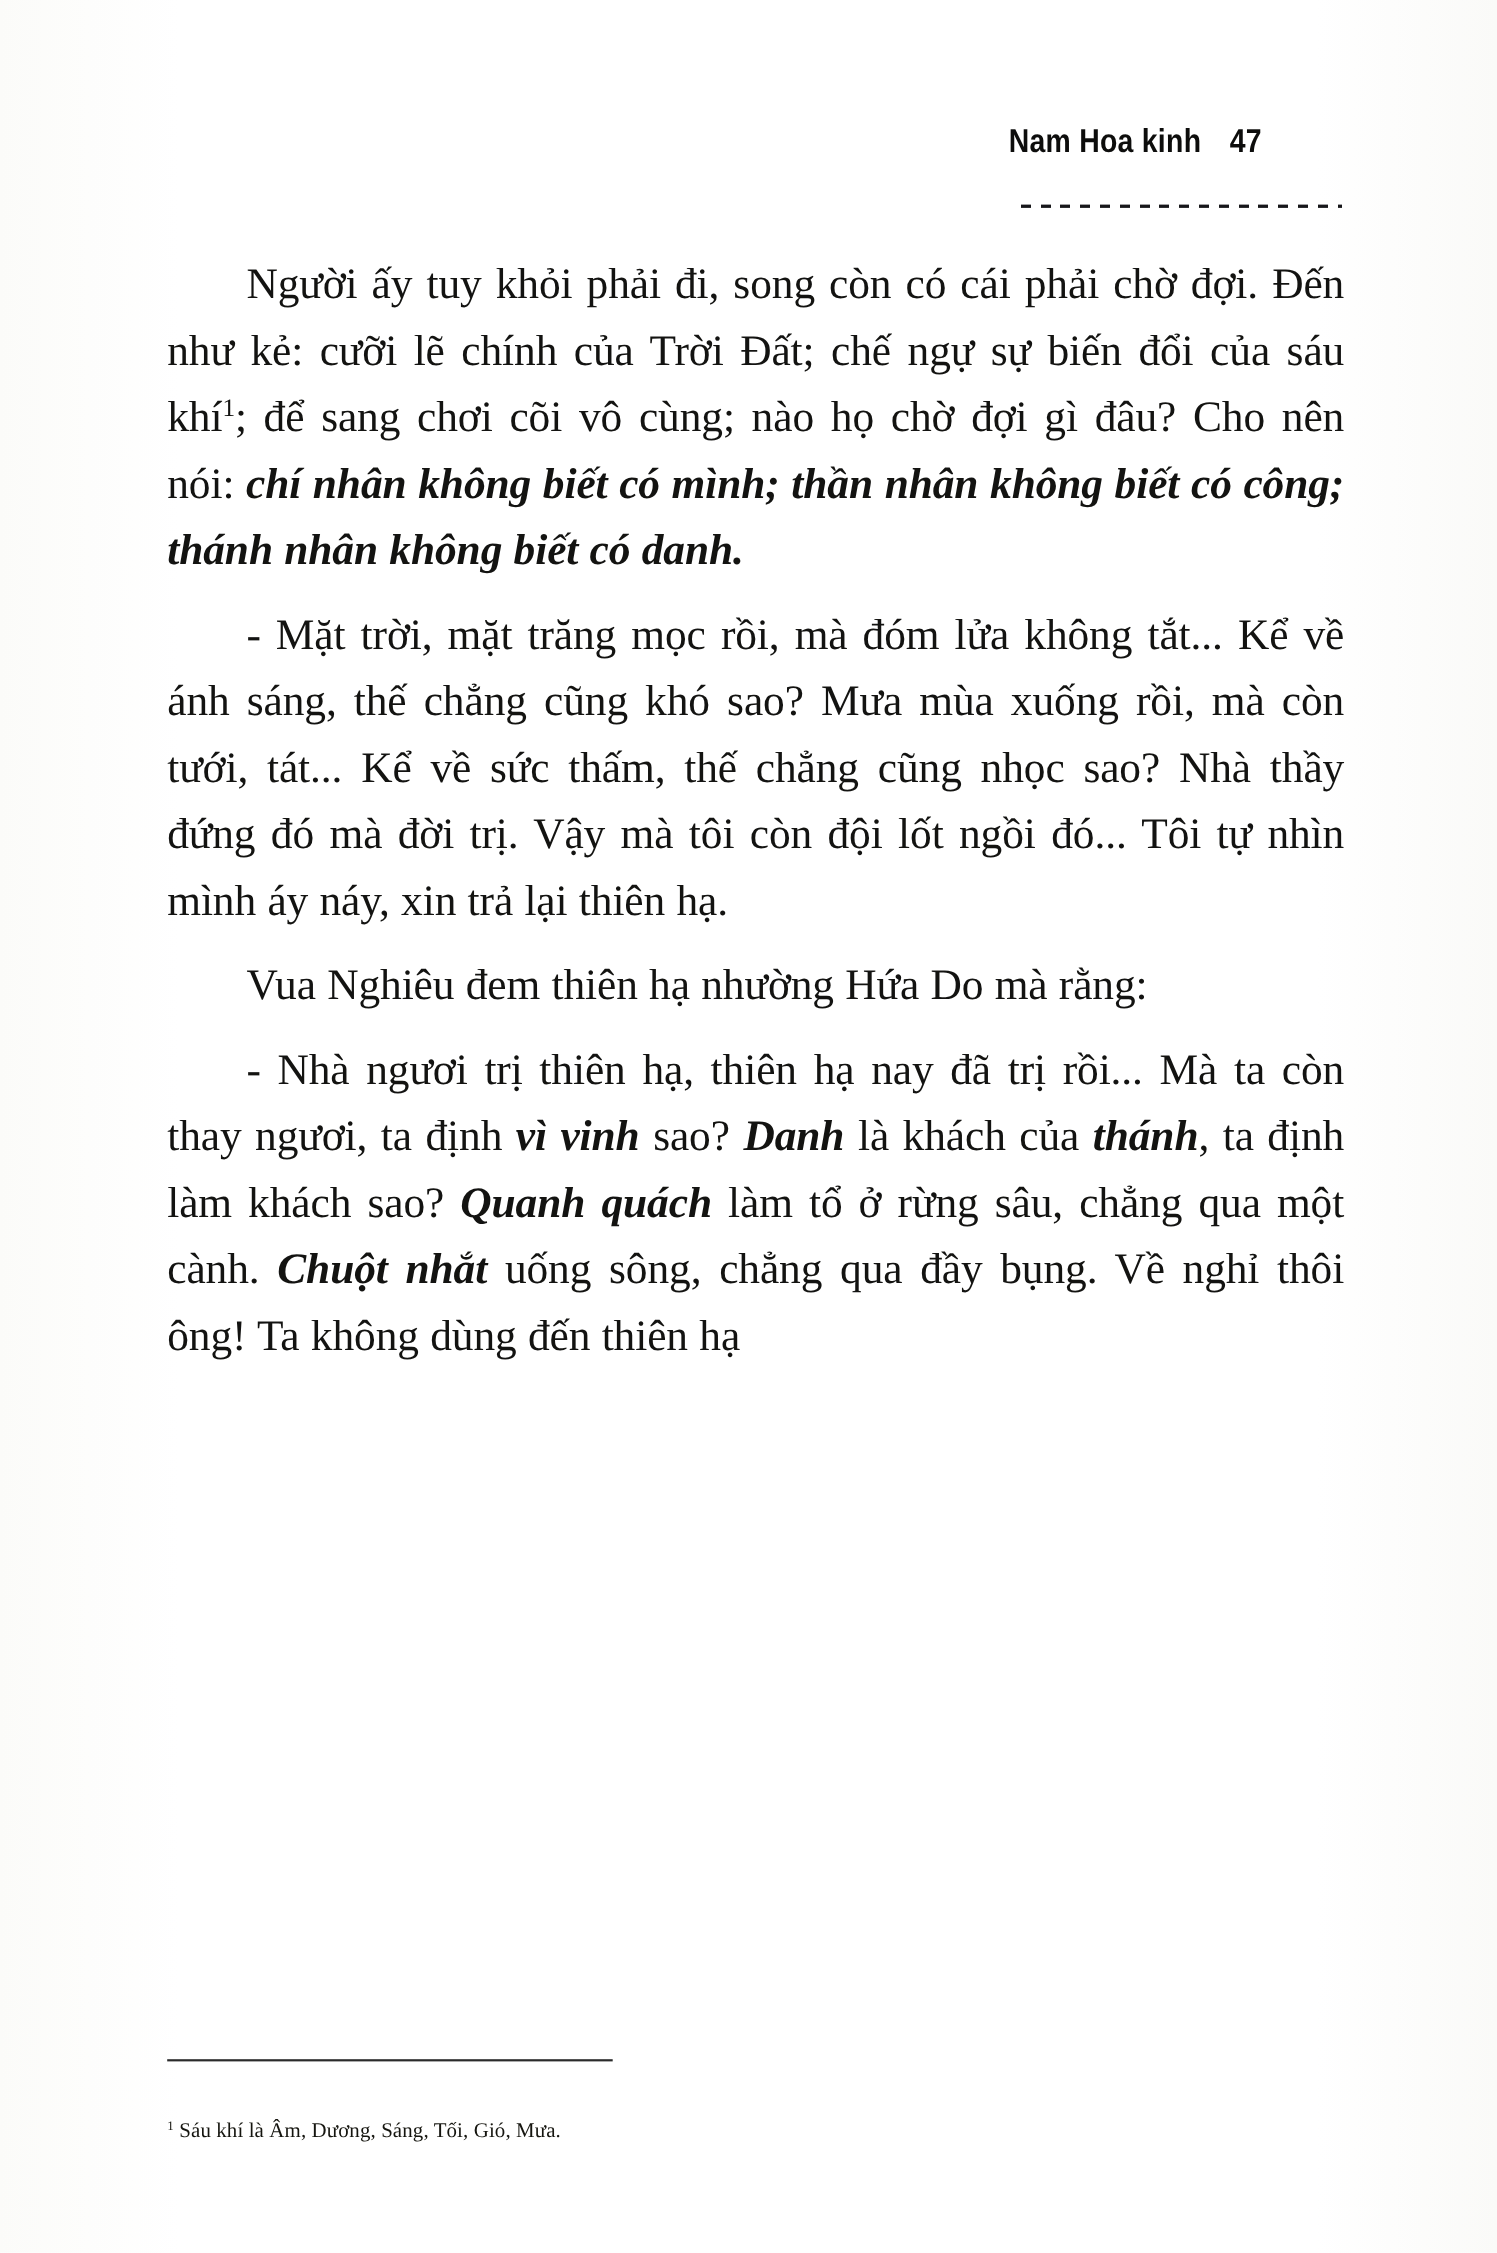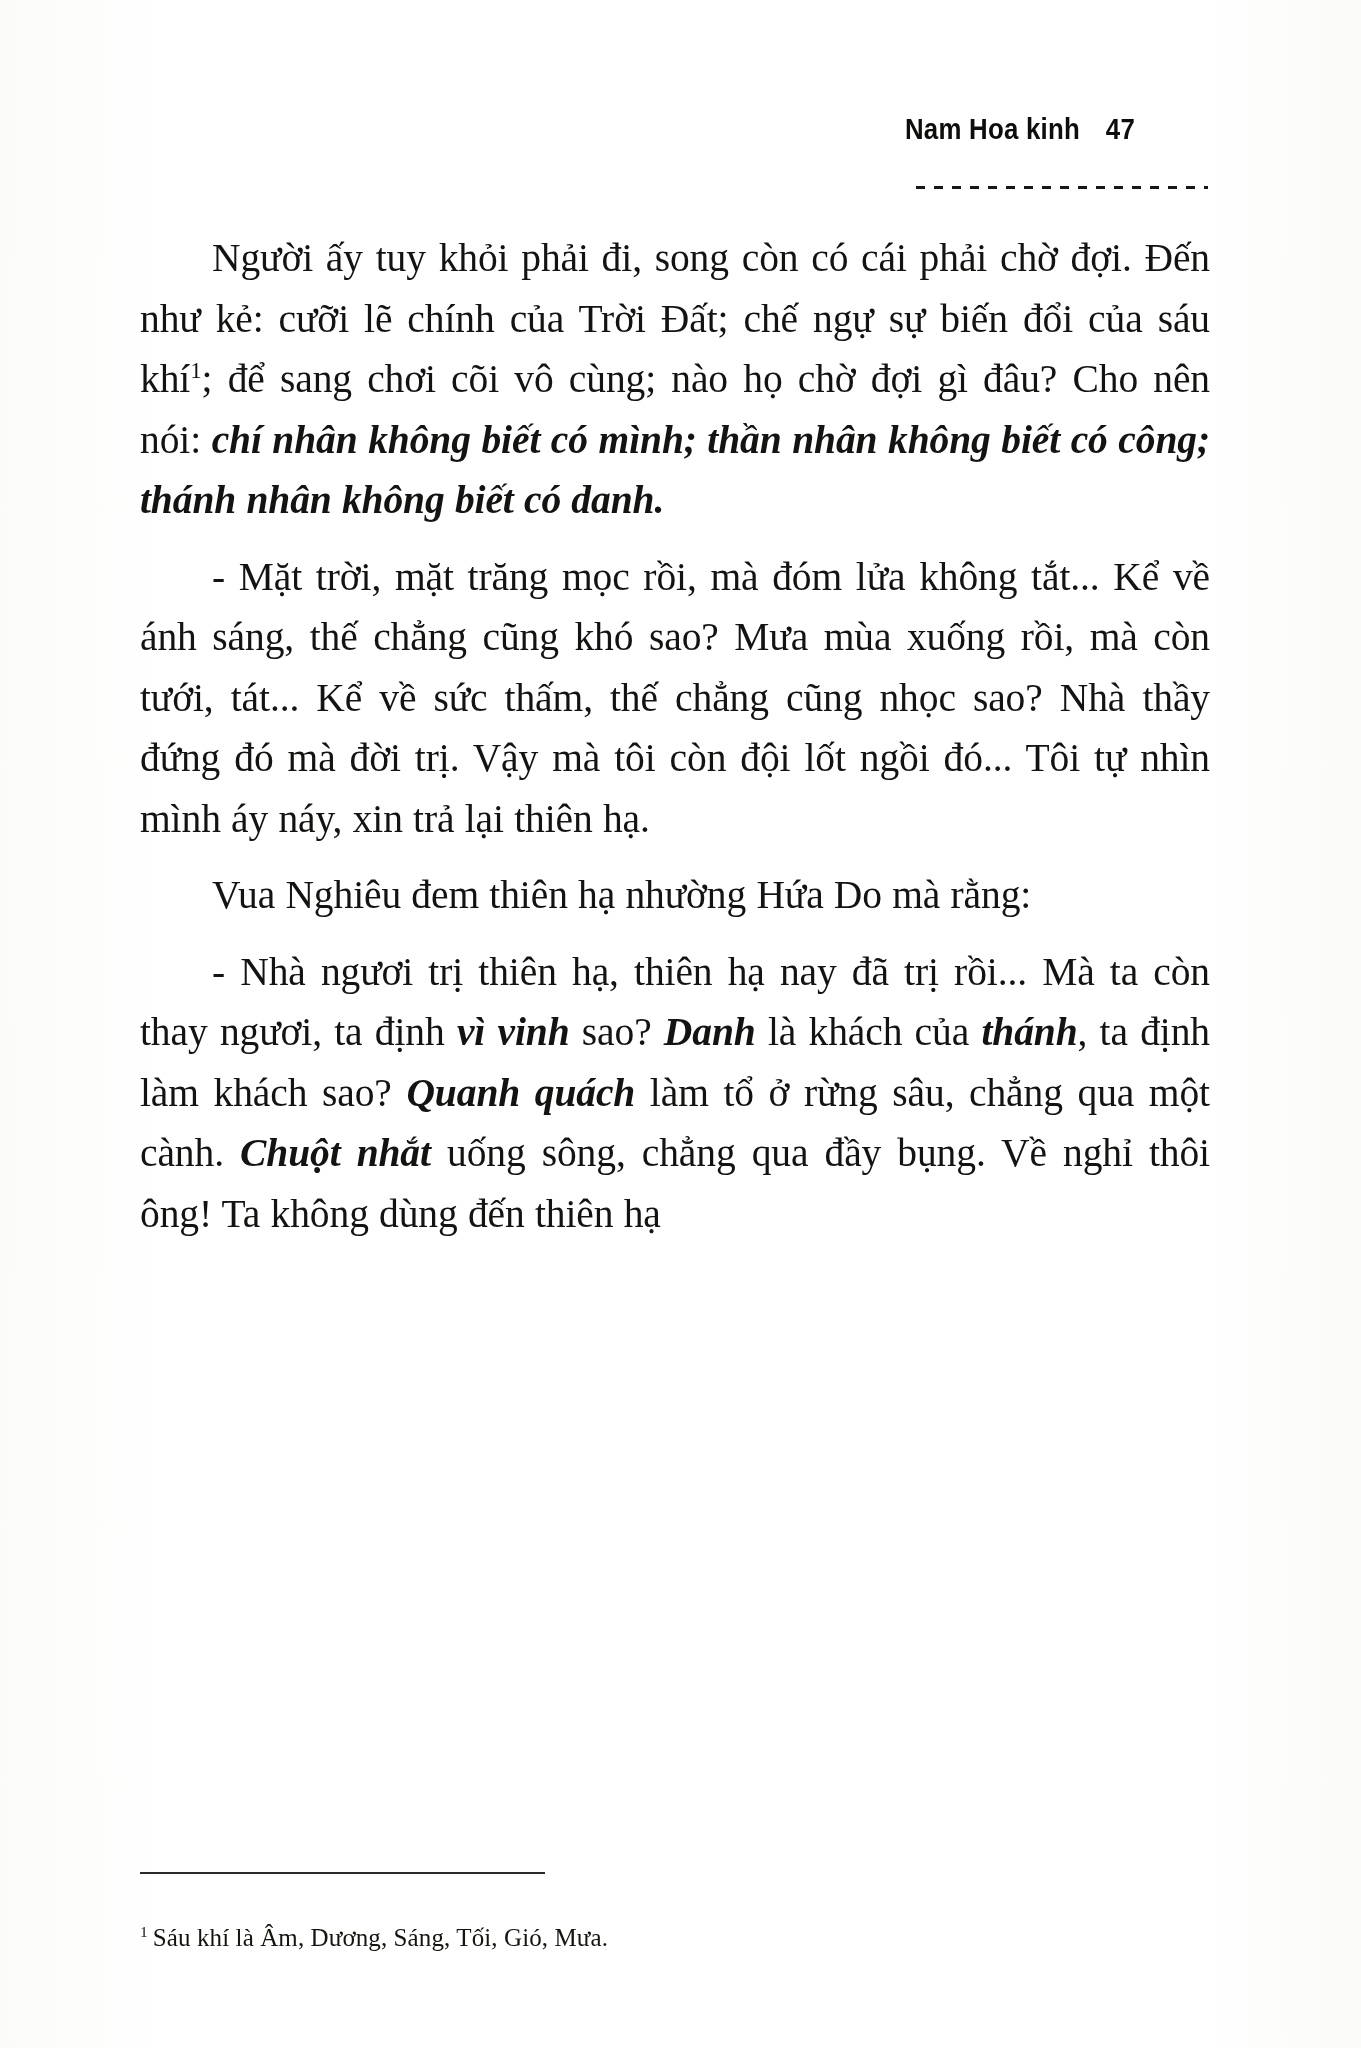--- a/index.html
+++ b/index.html
@@ -19,21 +19,21 @@
   
   .page {
     position: absolute;
     inset: 0;
     background:
       linear-gradient(90deg, #fbfbf9 0%, #ffffff 12%, #ffffff 88%, #fafaf8 100%);
   }
 
   .content {
     position: absolute;
-    left: 140px;
+    left: 152px;
     top: 0;
     width: 1070px;
     height: 2048px;
   }
 
   
   .runhead {
     position: absolute;
     top: 112px;
     right: 0;
@@ -105,21 +105,21 @@
     top: 1872px;
     width: 1070px;
   }
   .fn-rule {
     width: 405px;
     height: 2px;
     background: #2b2b2b;
     margin-bottom: 44px;
   }
   .fn-text {
-    font-size: 25px;
+    font-size: 19px;
     line-height: 40px;
     color: #15150f;
     letter-spacing: 0.1px;
   }
   .fn-text sup {
     font-size: 0.62em;
     vertical-align: super;
     line-height: 0;
     margin-right: 5px;
   }

